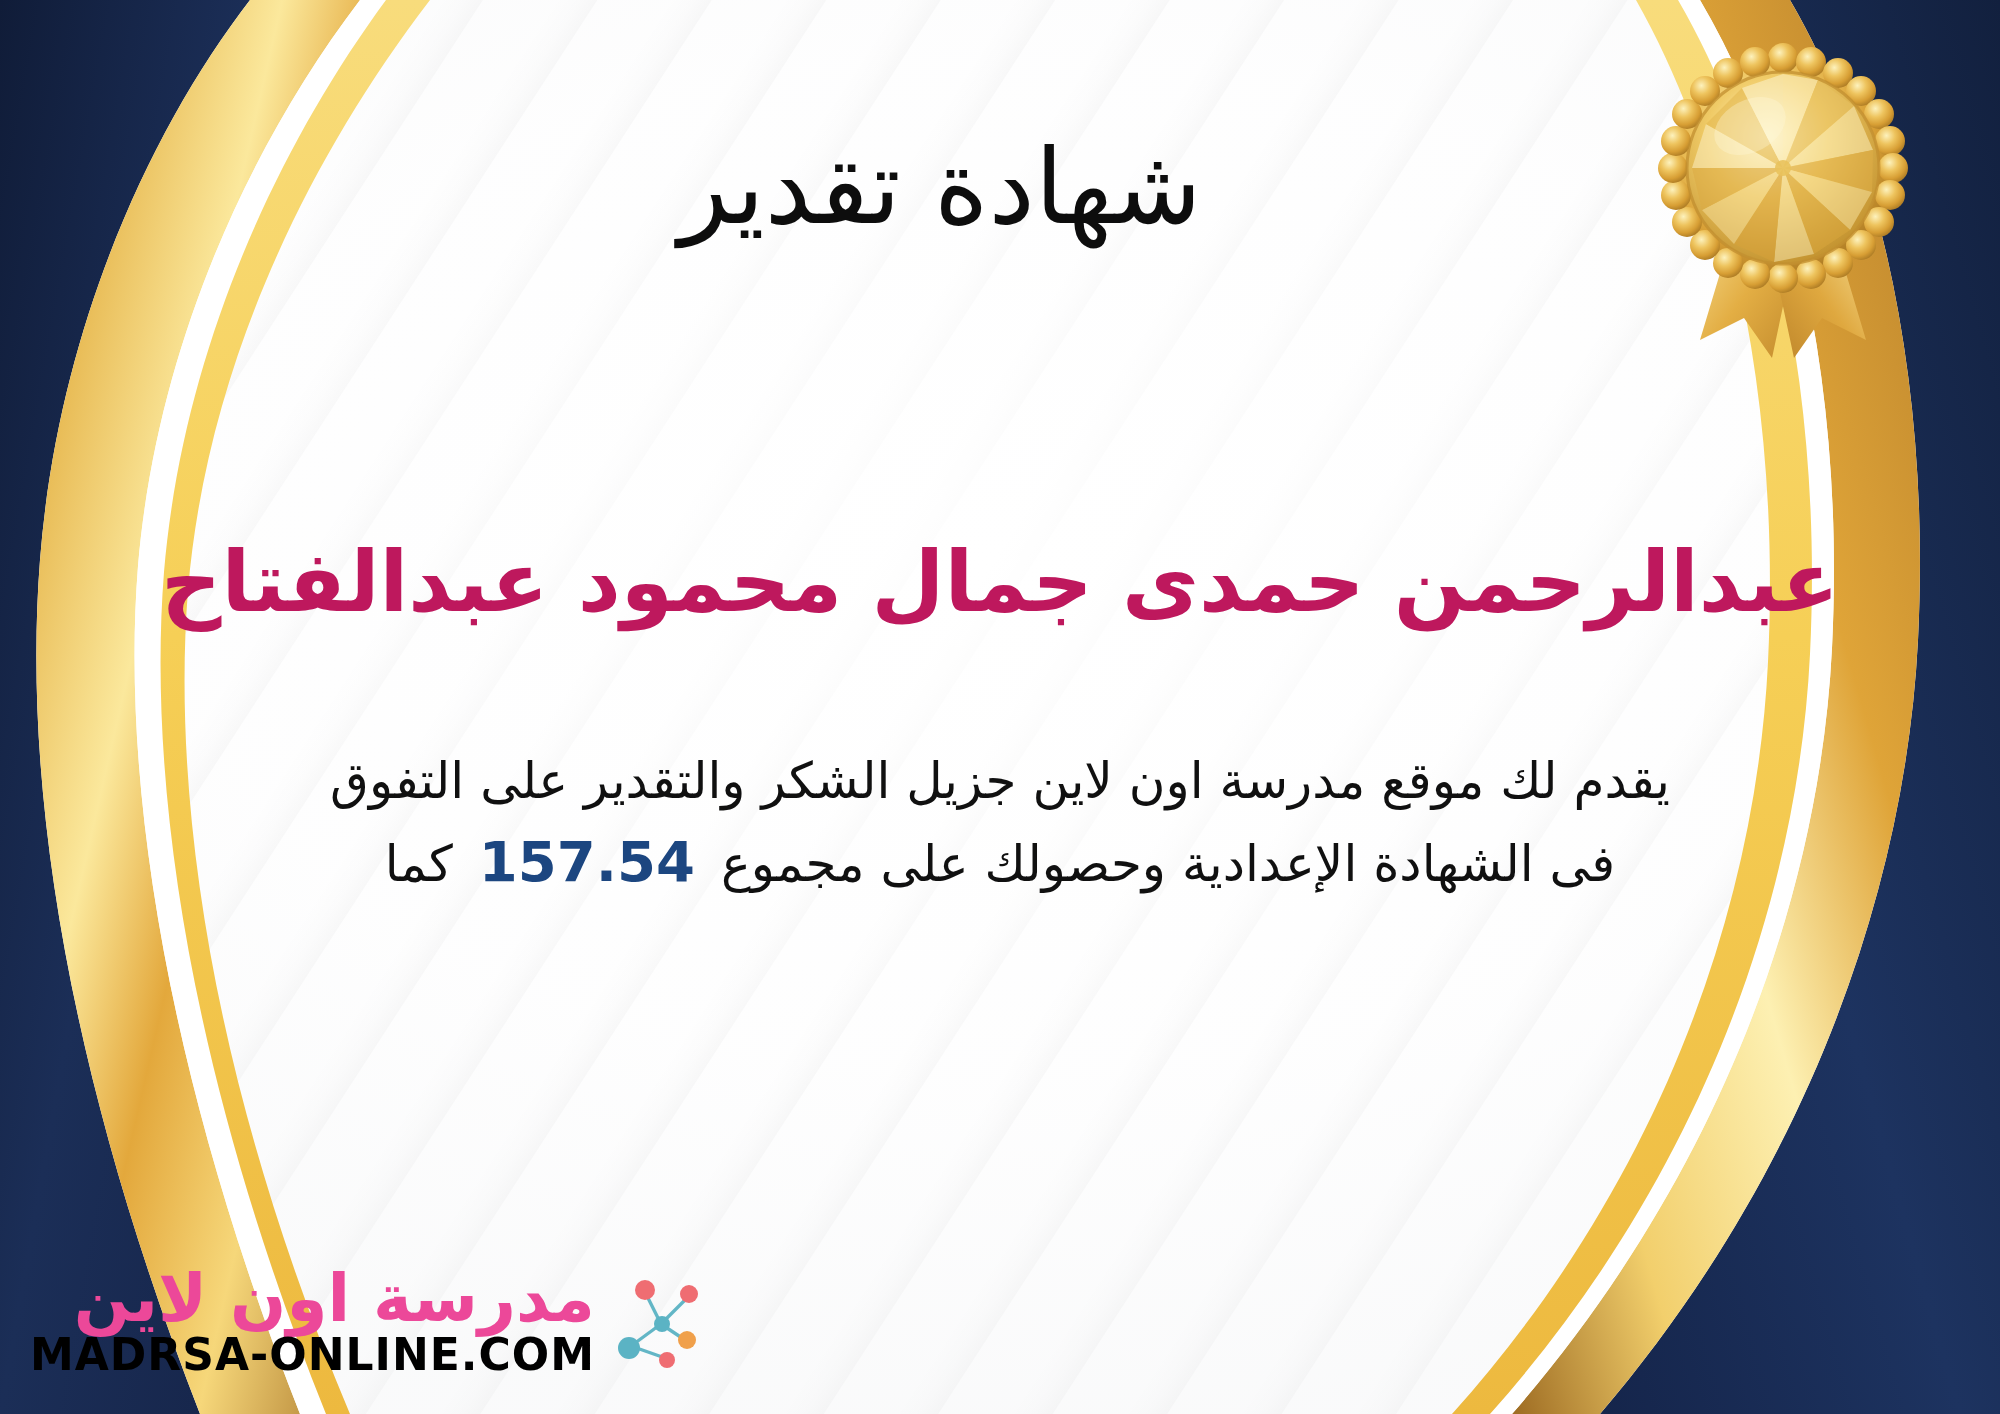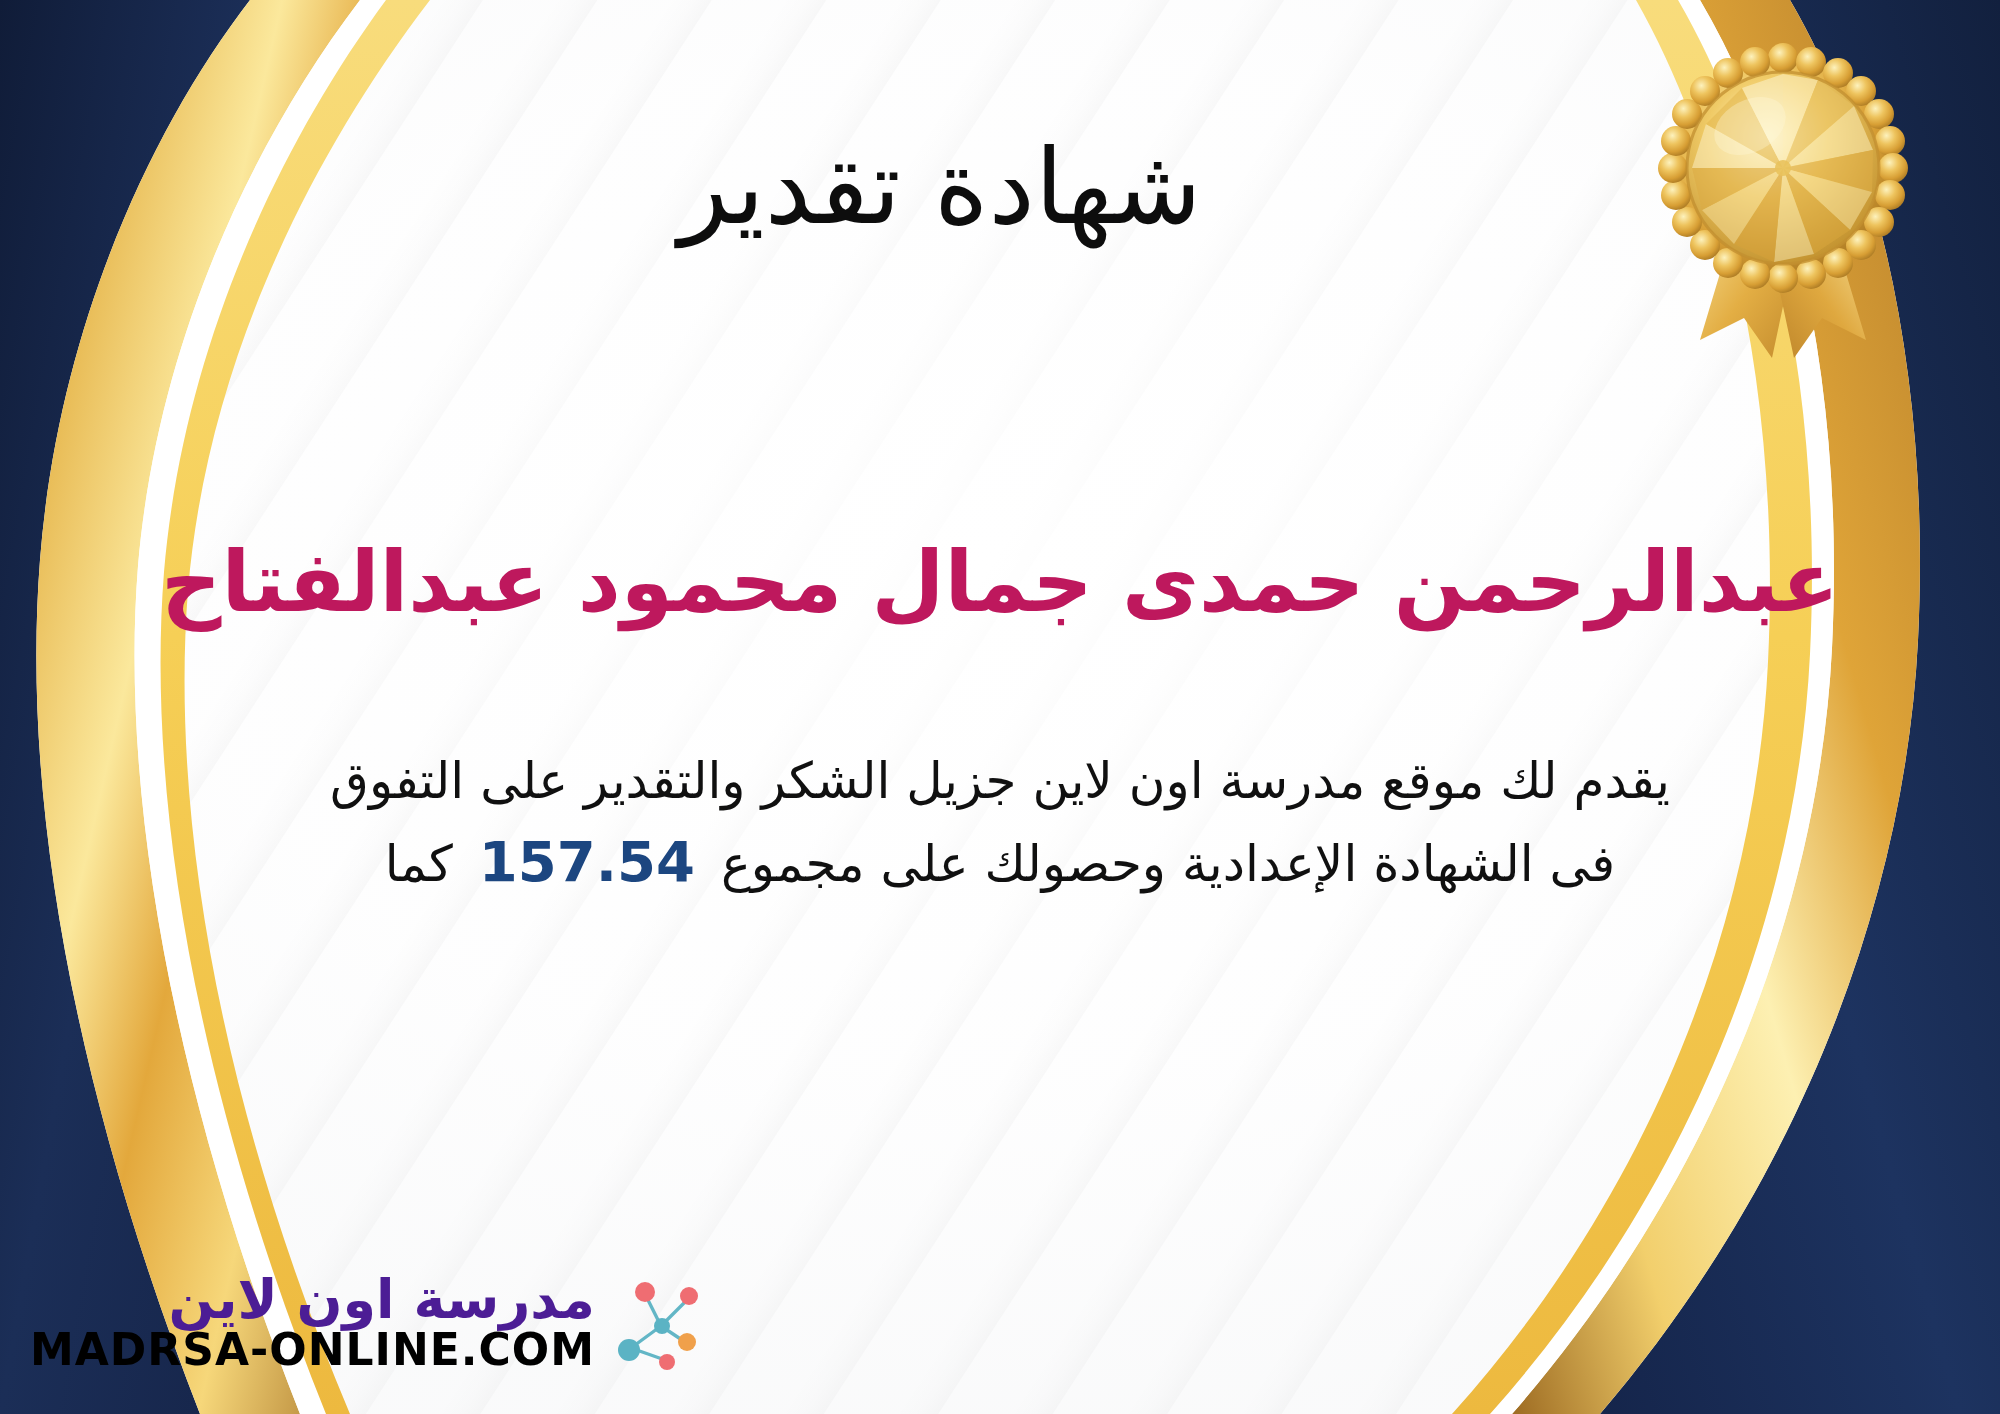--- a/index.html
+++ b/index.html
@@ -112,23 +112,23 @@
     left:30px;bottom:36px;
     z-index:7;
     display:flex;
     flex-direction:row-reverse;
     align-items:center;
     gap:10px;
     direction:rtl;
   }
   .logo-text{display:flex;flex-direction:column;align-items:flex-start;}
   .logo-ar{
-    font-size:54px;
+    font-size:66px;
     font-weight:700;
-    color:#4c1d95;
+    color:#ec4899;
     line-height:1.02;
     direction:rtl;
     letter-spacing:0px;
   }
   .logo-en{
     font-size:44px;
     font-weight:700;
     color:#000000;
     line-height:1.05;
     letter-spacing:1px;

